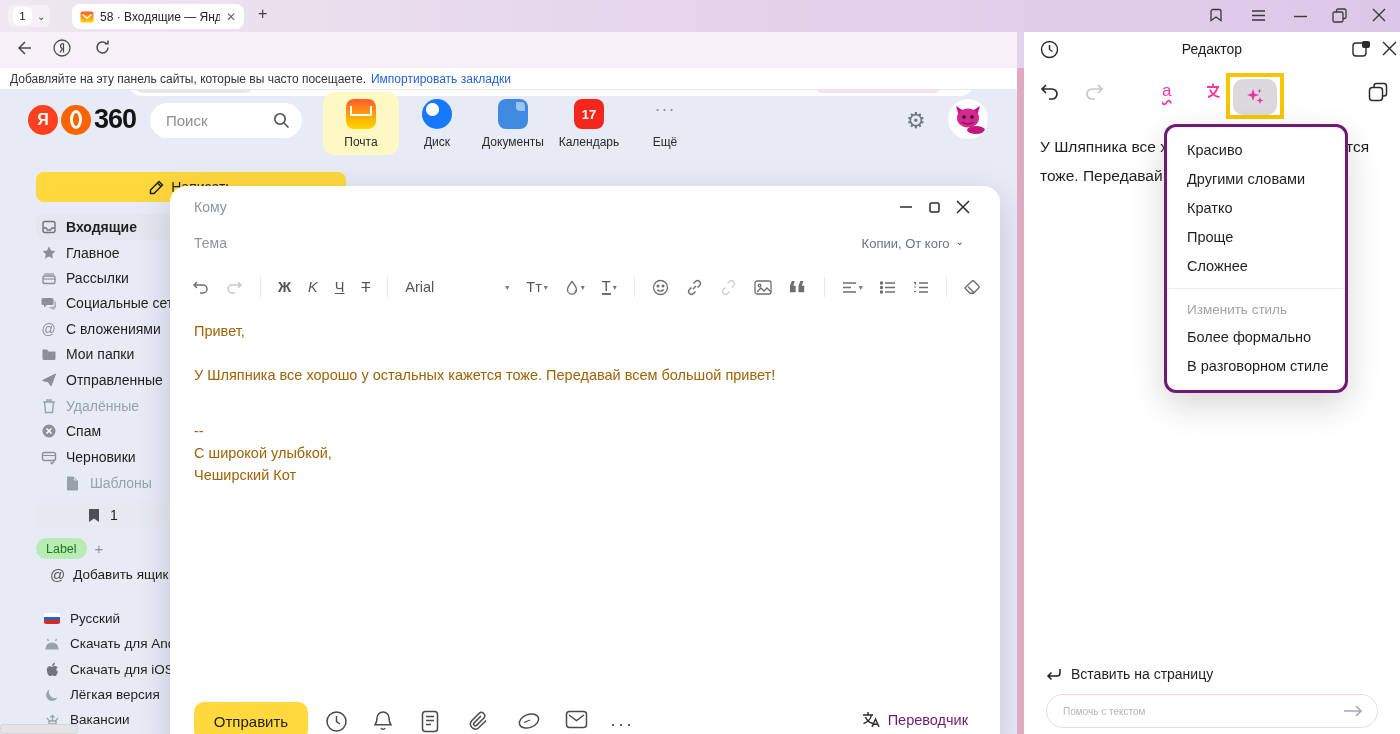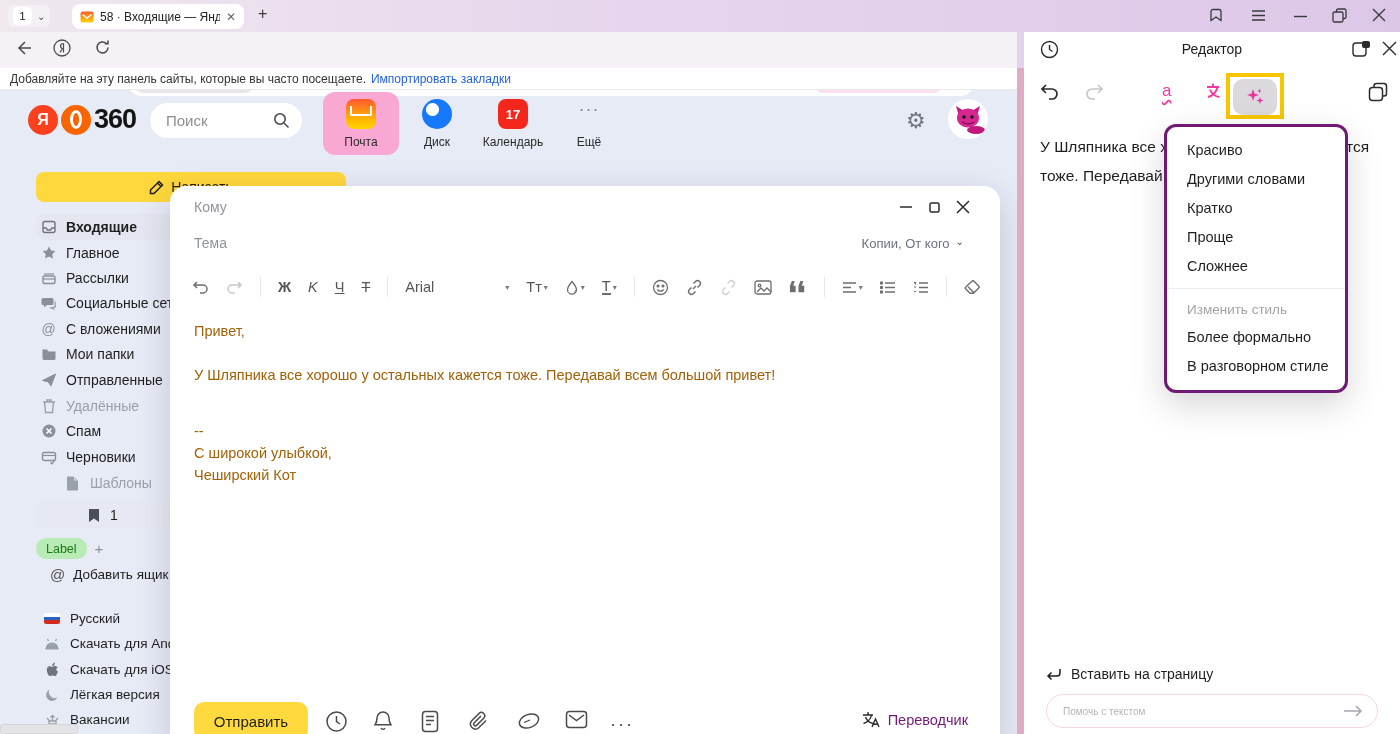--- a/index.html
+++ b/index.html
@@ -56,21 +56,21 @@
   .logo-ya { width:30px; height:30px; border-radius:50%; background:#fc3f1d; color:#fff; font-weight:bold;
     font-size:16px; display:flex; align-items:center; justify-content:center; }
   .logo-o { width:30px; height:30px; border-radius:50%; background:#f96300; display:flex; align-items:center; justify-content:center; }
   .logo-o i { display:block; width:12px; height:19px; border:3.5px solid #fff; border-radius:50%; }
   .logo-360 { font-size:27px; font-weight:bold; color:#141414; letter-spacing:-1px; }
   #search360 { left:150px; top:103px; width:152px; height:35px; background:#fff; border-radius:18px;
     display:flex; align-items:center; padding:0 12px 0 16px; }
   #search360 .ph { flex:1; font-size:15px; color:#8e8e8e; }
   #apps { left:323px; top:92px; display:flex; }
   .app { width:76px; display:flex; flex-direction:column; align-items:center; padding:7px 0 6px; border-radius:12px; }
-  .app.active { background:#f9a8d4; }
+  .app.active { background:#fef9c3; }
   .app .lbl { font-size:12px; color:#2a2a2a; margin-top:6px; }
   .appico { width:30px; height:30px; border-radius:8px; position:relative; }
   .ico-mail360 { background:linear-gradient(180deg,#ff5a2d 0%,#ffb800 70%,#ffd500 100%); }
   .ico-mail360 b { position:absolute; left:4px; right:4px; top:7px; height:10px; border:2px solid #fff;
     border-top:none; border-radius:0 0 2px 2px; display:block; }
   .ico-disk { background:radial-gradient(circle at 35% 35%, #fff 0 6px, #1677ff 7px); border-radius:50%; }
   .ico-docs { background:#3f8ae0; }
   .ico-docs i { position:absolute; right:3px; top:3px; width:9px; height:9px; background:#9cc4f2; border-radius:0 4px 0 4px; display:block; }
   .ico-cal { background:#f5271d; color:#fff; font-size:13px; font-weight:bold; display:flex; align-items:center; justify-content:center; }
   .ico-more { color:#8b8b8b; font-size:18px; letter-spacing:1px; display:flex; align-items:flex-start; justify-content:center; }
@@ -296,20 +296,26 @@
       <div class="appico ico-mail360">
           <b></b>
         </div>
       <div class="lbl">Почта</div>
     </div>
     <div class="app">
       <div class="appico ico-disk"></div>
       <div class="lbl">Диск</div>
     </div>
     <div class="app">
+      <div class="appico ico-docs">
+          <i></i>
+        </div>
+      <div class="lbl">Документы</div>
+    </div>
+    <div class="app">
       <div class="appico ico-cal">17</div>
       <div class="lbl">Календарь</div>
     </div>
     <div class="app">
       <div class="appico ico-more">···</div>
       <div class="lbl">Ещё</div>
     </div>
   </div>
   <div id="gear" class="abs">⚙</div>
   <div id="avatar" class="abs">

